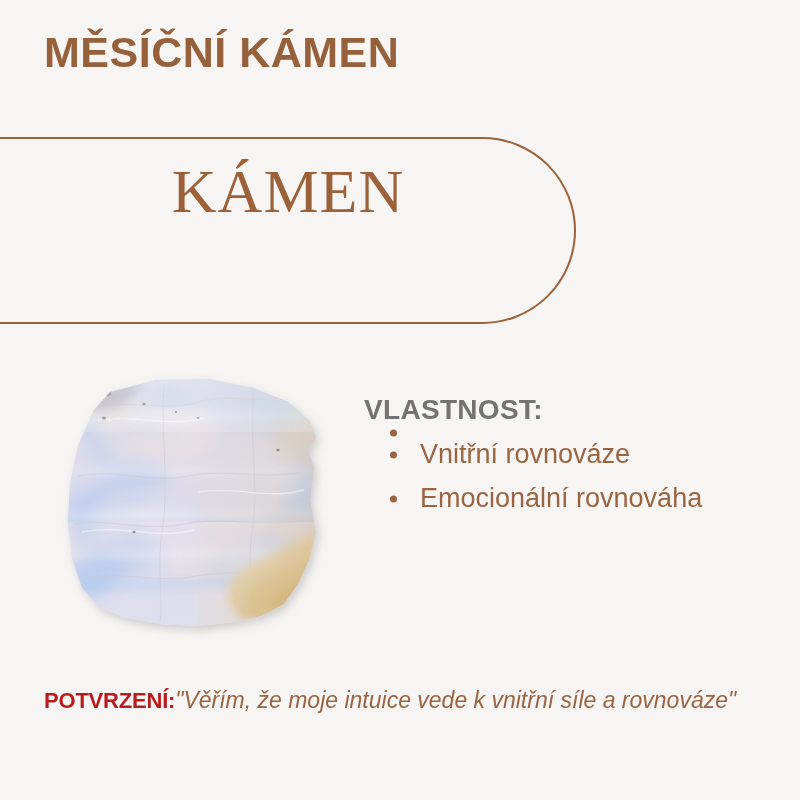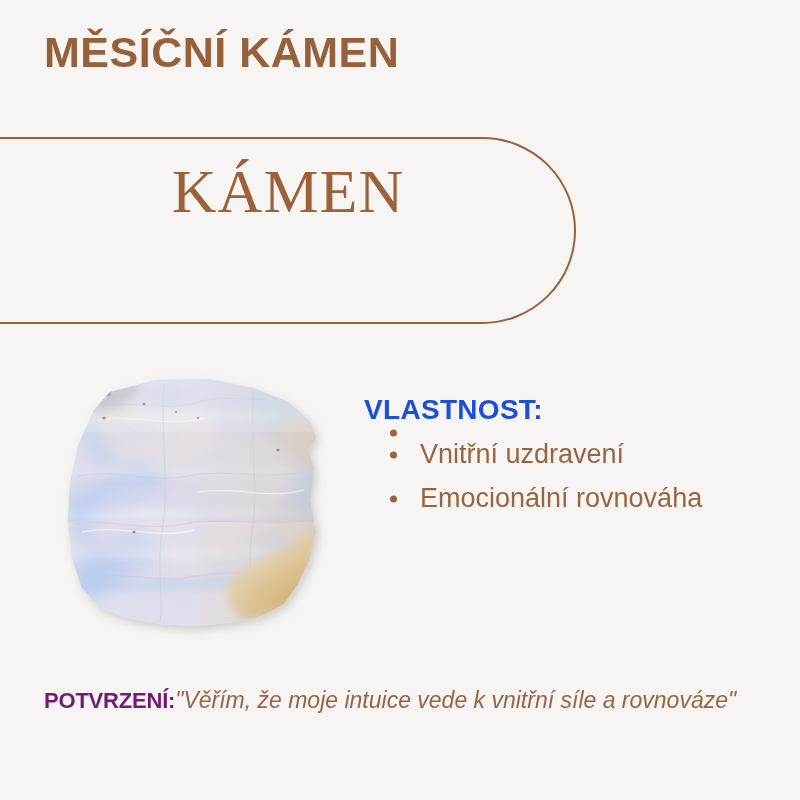--- a/index.html
+++ b/index.html
@@ -88,21 +88,21 @@
   .props {
     position: absolute;
     left: 364px;
     top: 392px;
     width: 420px;
   }
   .props-heading {
     font-family: "Liberation Sans", sans-serif;
     font-weight: bold;
     font-size: 28px;
-    color: #1d4ed8;
+    color: #737373;
     letter-spacing: 0.3px;
     margin: 0 0 6px 0;
     line-height: 1.25;
   }
   .props-list {
     margin: 0;
     padding: 0;
     list-style: none;
   }
   .props-list li {
@@ -134,21 +134,21 @@
     font-size: 23px;
     line-height: 1.58;
     color: #96603a;
   }
   .affirm-label {
     font-family: "Liberation Sans", sans-serif;
     font-weight: bold;
     font-size: 22px;
     font-style: normal;
     letter-spacing: -0.2px;
-    color: #701a75;
+    color: #b91c1c;
   }
   .affirm-quote {
     font-family: "Liberation Sans", sans-serif;
     font-style: italic;
     font-size: 23px;
     color: #9a6440;
   }
 </style>
 </head>
 <body>
@@ -312,21 +312,21 @@
   </div>
 
   <div class="props">
     <div class="props-heading">VLASTNOST:</div>
     <ul class="props-list">
       <li>
         <span class="dot"></span>
       </li>
       <li>
         <span class="dot"></span>
-        <span>Vnitřní uzdravení</span>
+        <span>Vnitřní rovnováze</span>
       </li>
       <li>
         <span class="dot"></span>
         <span>Emocionální rovnováha</span>
       </li>
     </ul>
   </div>
 
   <div class="affirm">
     <span class="affirm-label">POTVRZENÍ:</span><span class="affirm-quote">"Věřím, že moje intuice vede k vnitřní síle a rovnováze"</span>

